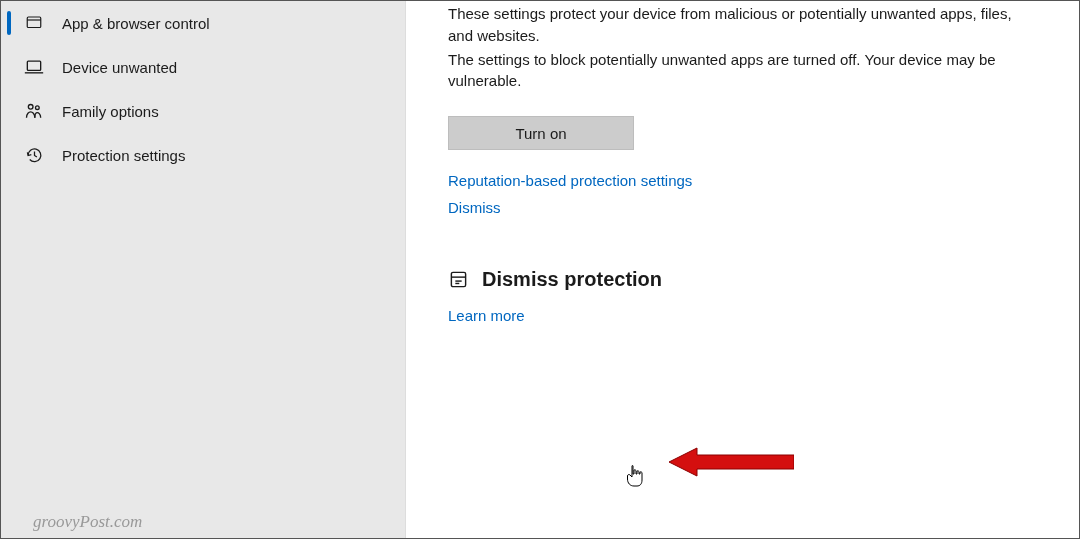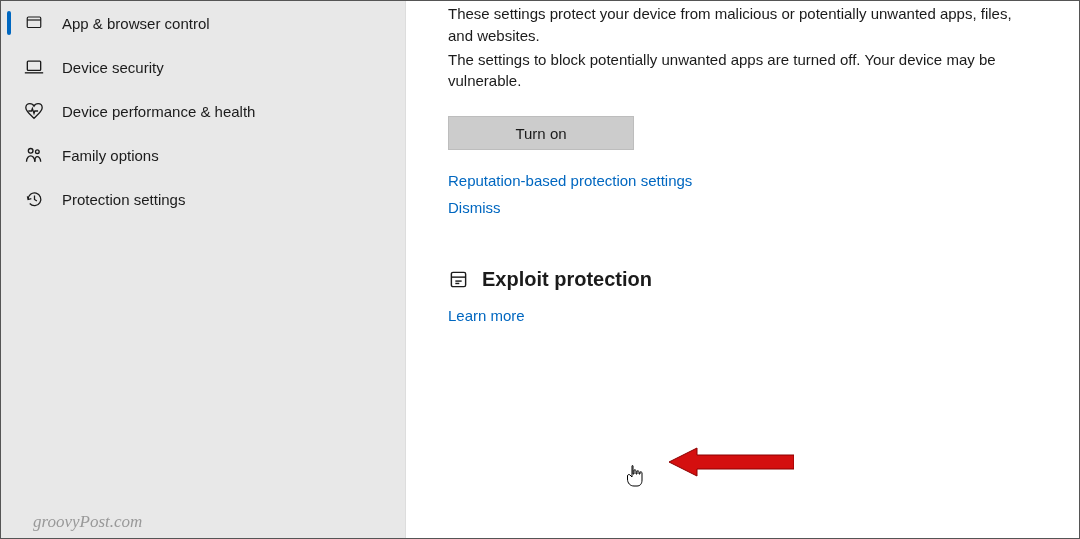--- a/index.html
+++ b/index.html
@@ -170,32 +170,23 @@
       <span class="label">App &amp; browser control</span>
     </div>
 
     <div class="sidebar-item">
       <span class="icon">
         <svg width="20" height="18" viewBox="0 0 24 20" fill="none" stroke="currentColor" stroke-width="1.6">
           <rect x="4" y="3" width="16" height="11" rx="1"></rect>
           <line x1="1" y1="17" x2="23" y2="17"></line>
         </svg>
       </span>
-      <span class="label">Device security</span>
-    </div>
-
-    <div class="sidebar-item">
-      <span class="icon">
-        <svg width="20" height="18" viewBox="0 0 24 22" fill="none" stroke="currentColor" stroke-width="1.6">
-          <path d="M12 20 C7 15 2 11 2 7 C2 4 4 2 7 2 C9 2 11 3 12 5 C13 3 15 2 17 2 C20 2 22 4 22 7 C22 11 17 15 12 20 Z"></path>
-          <polyline points="5,11 9,11 10,8 12,14 13,11 17,11"></polyline>
-        </svg>
-      </span>
-      <span class="label">Device performance &amp; health</span>
-    </div>
+      <span class="label">Device unwanted</span>
+    </div>
+
 
     <div class="sidebar-item">
       <span class="icon">
         <svg width="20" height="18" viewBox="0 0 24 20" fill="none" stroke="currentColor" stroke-width="1.6">
           <circle cx="8" cy="5" r="2.8"></circle>
           <circle cx="16" cy="6" r="2.2"></circle>
           <path d="M3 18 C3 13 6 11 8 11 C10 11 13 13 13 18"></path>
           <path d="M13 18 C13 14 14.5 12 16 12 C17.5 12 20 14 20 18"></path>
         </svg>
       </span>
@@ -229,21 +220,21 @@
 
     <div class="section-header">
       <span class="sec-icon">
         <svg width="19" height="19" viewBox="0 0 24 24" fill="none" stroke="currentColor" stroke-width="1.8">
           <rect x="3" y="3" width="18" height="18" rx="2"></rect>
           <line x1="3" y1="9" x2="21" y2="9"></line>
           <line x1="8" y1="14" x2="16" y2="14"></line>
           <line x1="8" y1="17" x2="13" y2="17"></line>
         </svg>
       </span>
-      <h2>Exploit protection</h2>
+      <h2>Dismiss protection</h2>
     </div>
 
 
 
     <a class="learn-link">Learn more</a>
 
   </main>
 </div>
 
 <div class="cursor-pointer">

